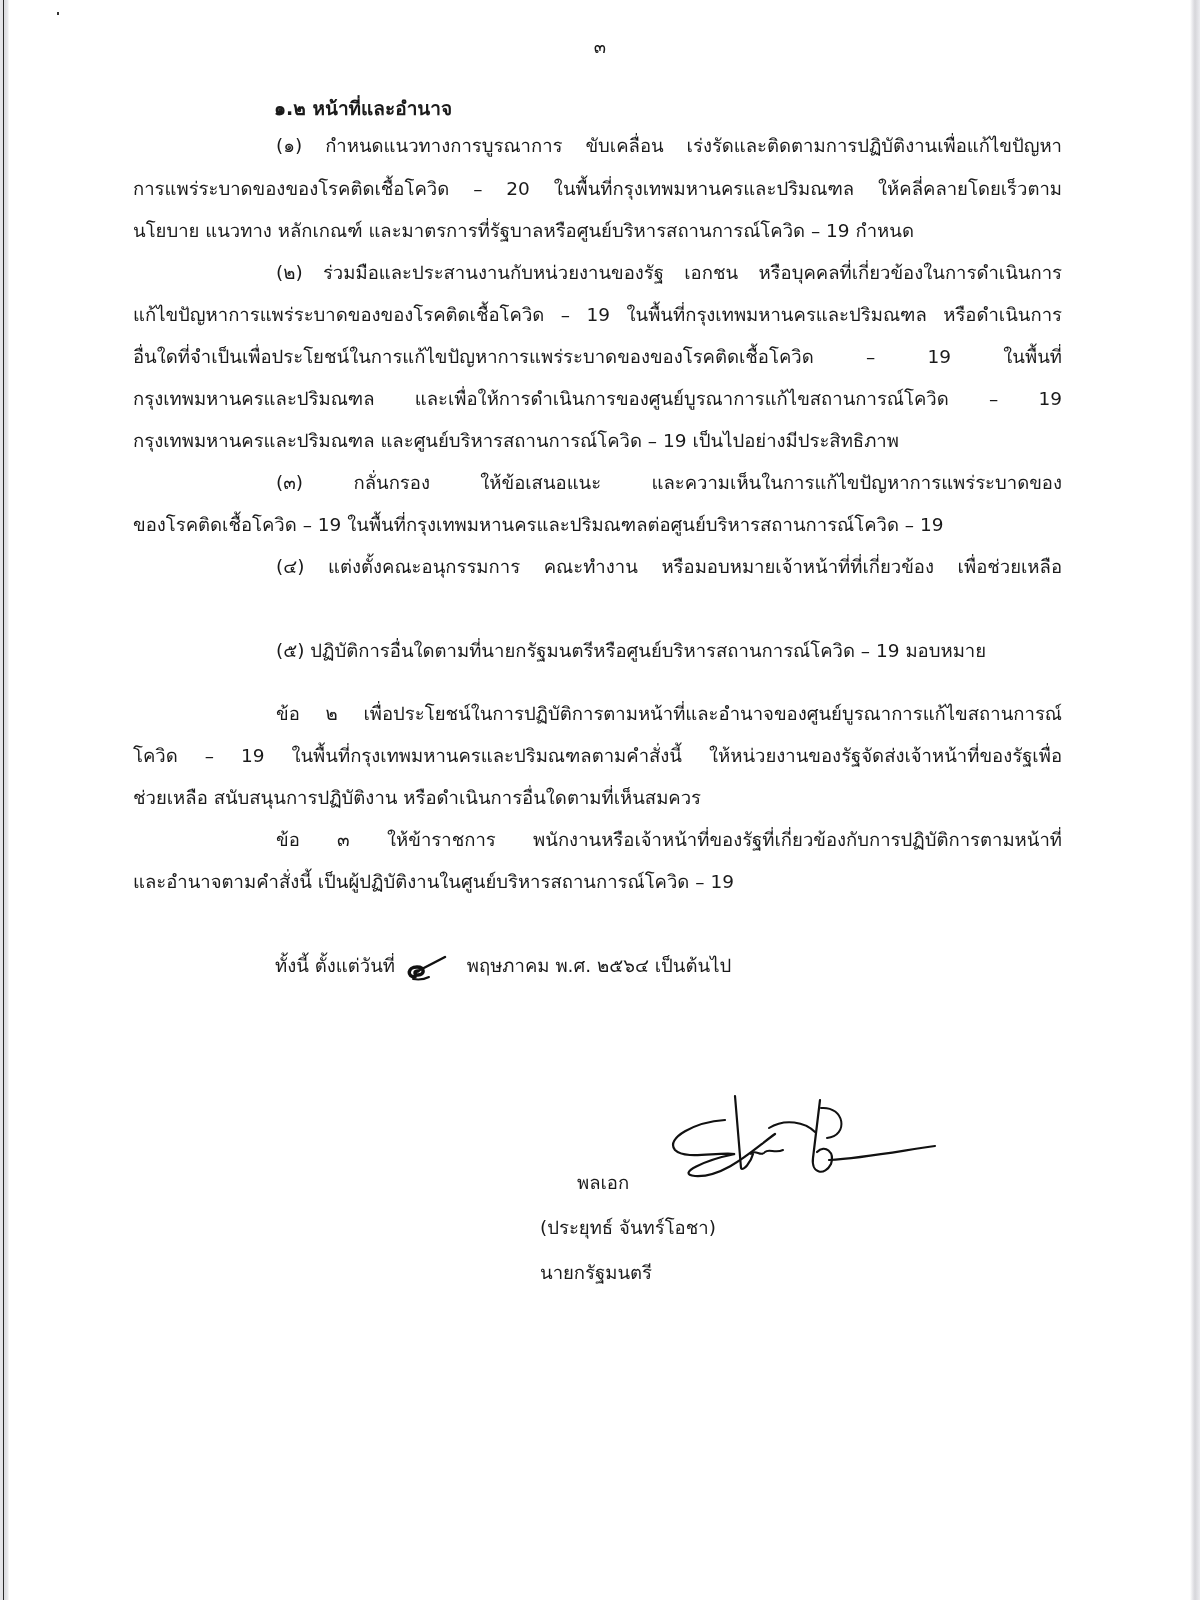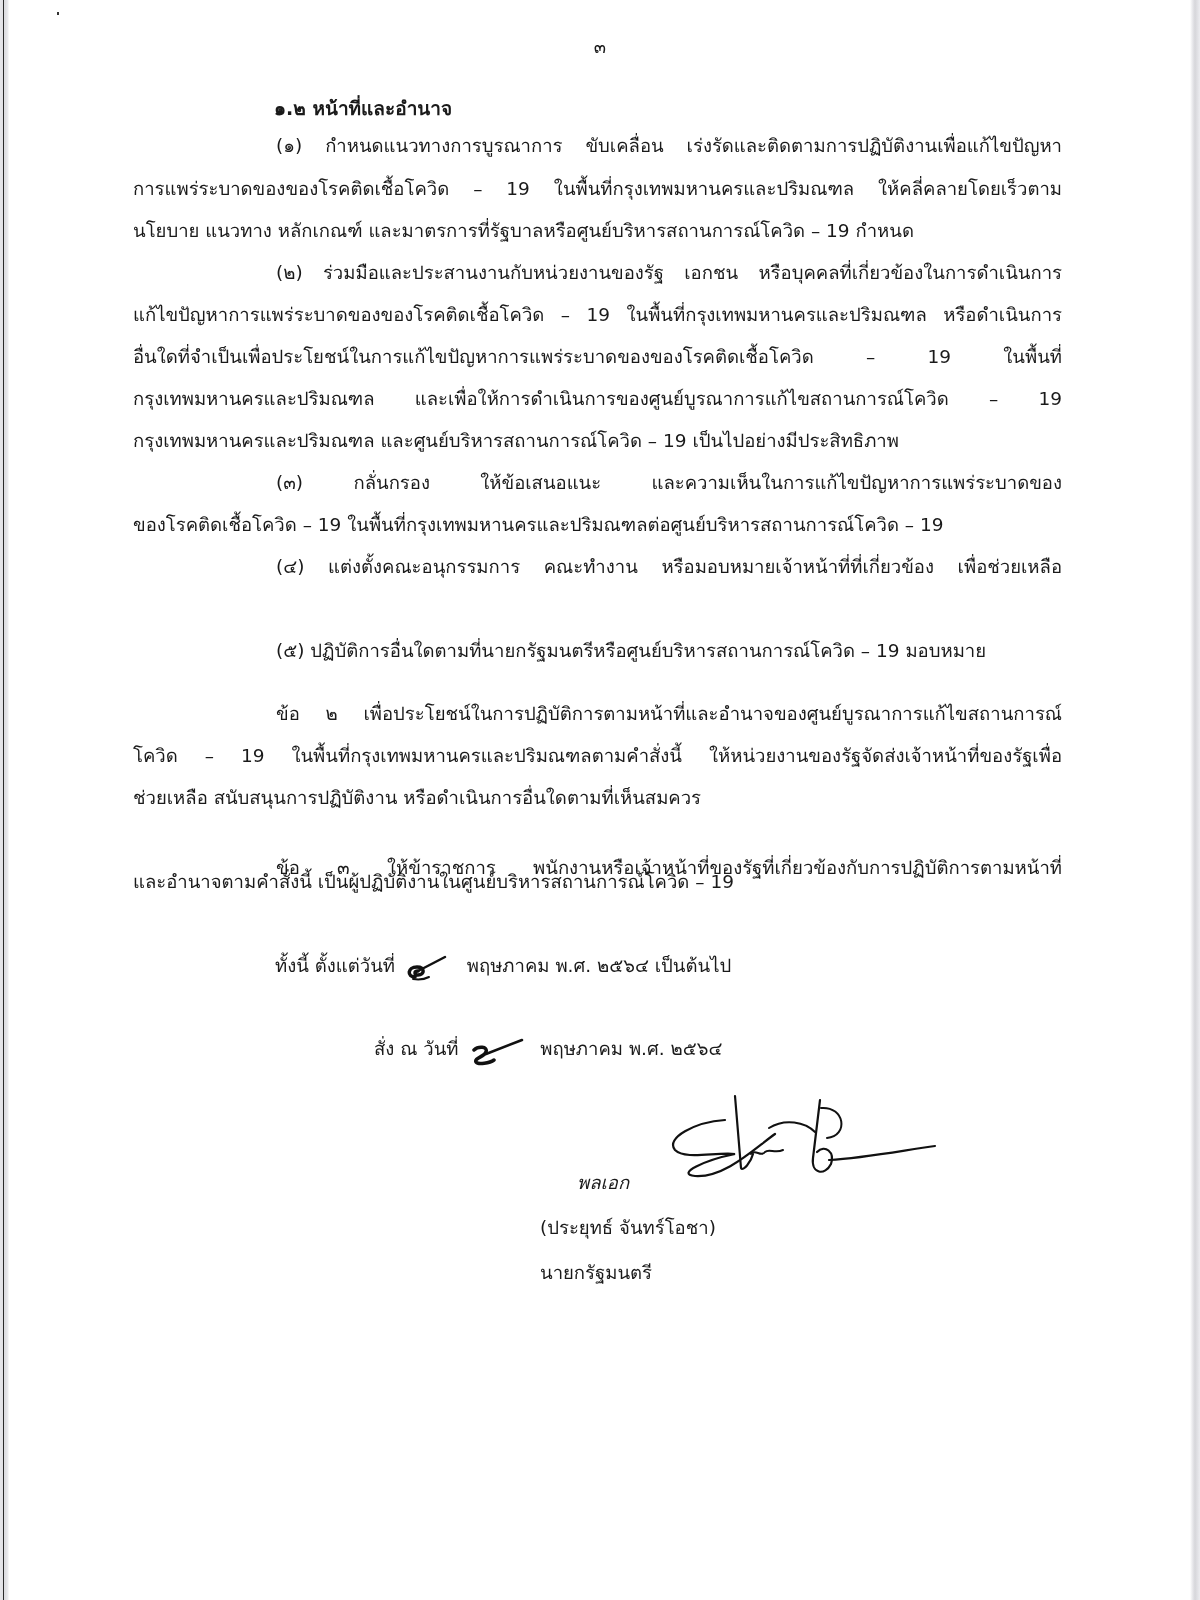--- a/index.html
+++ b/index.html
@@ -80,21 +80,20 @@
       display: inline-block;
       width: 60px;
       height: 28px;
       vertical-align: middle;
       position: relative;
     }
     .sig-block {
       position: absolute;
       font-size: 18.5px;
       white-space: nowrap;
-      font-style: italic;
     }
     .center-col {
       position: absolute;
       left: 540px; width: 420px;
       font-size: 18.5px;
       white-space: nowrap;
     }
     .signature {
       position: absolute;
       left: 665px; top: 1088px;
@@ -108,65 +107,55 @@
   <div class="edge-left"></div>
   <div class="edge-left-line"></div>
   <div class="edge-right"></div>
   <div class="dot"></div>
 
   <div class="page-number">๓</div>
 
   <div class="section-heading">๑.๒ หน้าที่และอำนาจ</div>
 
   <div class="line indent justify-indent" style="top:132px">(๑) กำหนดแนวทางการบูรณาการ ขับเคลื่อน เร่งรัดและติดตามการปฏิบัติงานเพื่อแก้ไขปัญหา</div>
-  <div class="line flush justify" style="top:175px">การแพร่ระบาดของของโรคติดเชื้อโควิด – 19 ในพื้นที่กรุงเทพมหานครและปริมณฑล ให้คลี่คลายโดยเร็วตาม</div>
+  <div class="line flush justify" style="top:175px">การแพร่ระบาดของของโรคติดเชื้อโควิด – 20 ในพื้นที่กรุงเทพมหานครและปริมณฑล ให้คลี่คลายโดยเร็วตาม</div>
   <div class="line flush" style="top:217px">นโยบาย แนวทาง หลักเกณฑ์ และมาตรการที่รัฐบาลหรือศูนย์บริหารสถานการณ์โควิด – 19 กำหนด</div>
 
   <div class="line indent justify-indent" style="top:259px">(๒) ร่วมมือและประสานงานกับหน่วยงานของรัฐ เอกชน หรือบุคคลที่เกี่ยวข้องในการดำเนินการ</div>
   <div class="line flush justify" style="top:301px">แก้ไขปัญหาการแพร่ระบาดของของโรคติดเชื้อโควิด – 19 ในพื้นที่กรุงเทพมหานครและปริมณฑล หรือดำเนินการ</div>
   <div class="line flush justify" style="top:343px">อื่นใดที่จำเป็นเพื่อประโยชน์ในการแก้ไขปัญหาการแพร่ระบาดของของโรคติดเชื้อโควิด – 19 ในพื้นที่</div>
   <div class="line flush justify" style="top:385px">กรุงเทพมหานครและปริมณฑล และเพื่อให้การดำเนินการของศูนย์บูรณาการแก้ไขสถานการณ์โควิด – 19</div>
   <div class="line flush" style="top:427px">กรุงเทพมหานครและปริมณฑล และศูนย์บริหารสถานการณ์โควิด – 19 เป็นไปอย่างมีประสิทธิภาพ</div>
 
   <div class="line indent justify-indent" style="top:469px">(๓) กลั่นกรอง ให้ข้อเสนอแนะ และความเห็นในการแก้ไขปัญหาการแพร่ระบาดของ</div>
   <div class="line flush" style="top:511px">ของโรคติดเชื้อโควิด – 19 ในพื้นที่กรุงเทพมหานครและปริมณฑลต่อศูนย์บริหารสถานการณ์โควิด – 19</div>
 
   <div class="line indent justify-indent" style="top:553px">(๔) แต่งตั้งคณะอนุกรรมการ คณะทำงาน หรือมอบหมายเจ้าหน้าที่ที่เกี่ยวข้อง เพื่อช่วยเหลือ</div>
 
   <div class="line indent" style="top:637px">(๕) ปฏิบัติการอื่นใดตามที่นายกรัฐมนตรีหรือศูนย์บริหารสถานการณ์โควิด – 19 มอบหมาย</div>
 
   <div class="line indent justify-indent" style="top:700px">ข้อ ๒  เพื่อประโยชน์ในการปฏิบัติการตามหน้าที่และอำนาจของศูนย์บูรณาการแก้ไขสถานการณ์</div>
   <div class="line flush justify" style="top:742px">โควิด – 19 ในพื้นที่กรุงเทพมหานครและปริมณฑลตามคำสั่งนี้ ให้หน่วยงานของรัฐจัดส่งเจ้าหน้าที่ของรัฐเพื่อ</div>
   <div class="line flush" style="top:784px">ช่วยเหลือ สนับสนุนการปฏิบัติงาน หรือดำเนินการอื่นใดตามที่เห็นสมควร</div>
 
-  <div class="line indent justify-indent" style="top:854px">ข้อ ๓  ให้ข้าราชการ พนักงานหรือเจ้าหน้าที่ของรัฐที่เกี่ยวข้องกับการปฏิบัติการตามหน้าที่</div>
+  <div class="line indent justify-indent" style="top:826px">ข้อ ๓  ให้ข้าราชการ พนักงานหรือเจ้าหน้าที่ของรัฐที่เกี่ยวข้องกับการปฏิบัติการตามหน้าที่</div>
   <div class="line flush" style="top:868px">และอำนาจตามคำสั่งนี้ เป็นผู้ปฏิบัติงานในศูนย์บริหารสถานการณ์โควิด – 19</div>
 
   <div class="date-line" style="left:275px; top:952px">
     <span>ทั้งนี้  ตั้งแต่วันที่</span>
     <span class="hand-numeral">
       <svg width="60" height="30" viewBox="0 0 60 30">
         <path d="M14 24 C6 24 6 14 16 14 C24 14 24 22 17 22 C13 22 13 18 17 18" fill="none" stroke="#111" stroke-width="3.5" stroke-linecap="round"></path>
         <path d="M17 18 L44 4" fill="none" stroke="#111" stroke-width="2.5" stroke-linecap="round"></path>
         <path d="M12 26 C18 27 24 26 28 24" fill="none" stroke="#111" stroke-width="2" stroke-linecap="round"></path>
       </svg>
     </span>
     <span>พฤษภาคม พ.ศ. ๒๕๖๔ เป็นต้นไป</span>
   </div>
 
-  <div class="date-line" style="left:374px; top:1035px">
-    <span>สั่ง ณ  วันที่</span>
-    <span class="hand-numeral" style="width:70px">
-      <svg width="70" height="30" viewBox="0 0 70 30">
-        <path d="M10 14 C14 10 24 10 22 16 C20 21 10 22 12 26 C14 29 26 27 30 24" fill="none" stroke="#111" stroke-width="3.5" stroke-linecap="round"></path>
-        <path d="M22 18 L58 4" fill="none" stroke="#111" stroke-width="2.5" stroke-linecap="round"></path>
-      </svg>
-    </span>
-    <span>พฤษภาคม  พ.ศ. ๒๕๖๔</span>
-  </div>
 
   <svg class="signature" viewBox="0 0 280 110">
     <path d="M60 32 C30 34 0 50 10 62 C20 72 50 64 70 66 C40 72 10 86 30 88 C60 90 90 60 110 46" fill="none" stroke="#111" stroke-width="2.2" stroke-linecap="round"></path>
     <path d="M70 8 L76 80 C78 84 86 74 88 66" fill="none" stroke="#111" stroke-width="2.2" stroke-linecap="round"></path>
     <path d="M86 66 C90 60 96 70 100 64 C104 60 110 66 118 62" fill="none" stroke="#111" stroke-width="2" stroke-linecap="round"></path>
     <path d="M104 40 C120 30 140 34 150 44" fill="none" stroke="#111" stroke-width="2" stroke-linecap="round"></path>
     <path d="M155 12 L148 70 C146 86 160 88 166 76 C170 64 160 56 152 64" fill="none" stroke="#111" stroke-width="2.2" stroke-linecap="round"></path>
     <path d="M156 20 C180 18 184 48 162 50" fill="none" stroke="#111" stroke-width="2" stroke-linecap="round"></path>
     <path d="M164 72 C200 70 240 62 270 58" fill="none" stroke="#111" stroke-width="2.2" stroke-linecap="round"></path>
   </svg>

